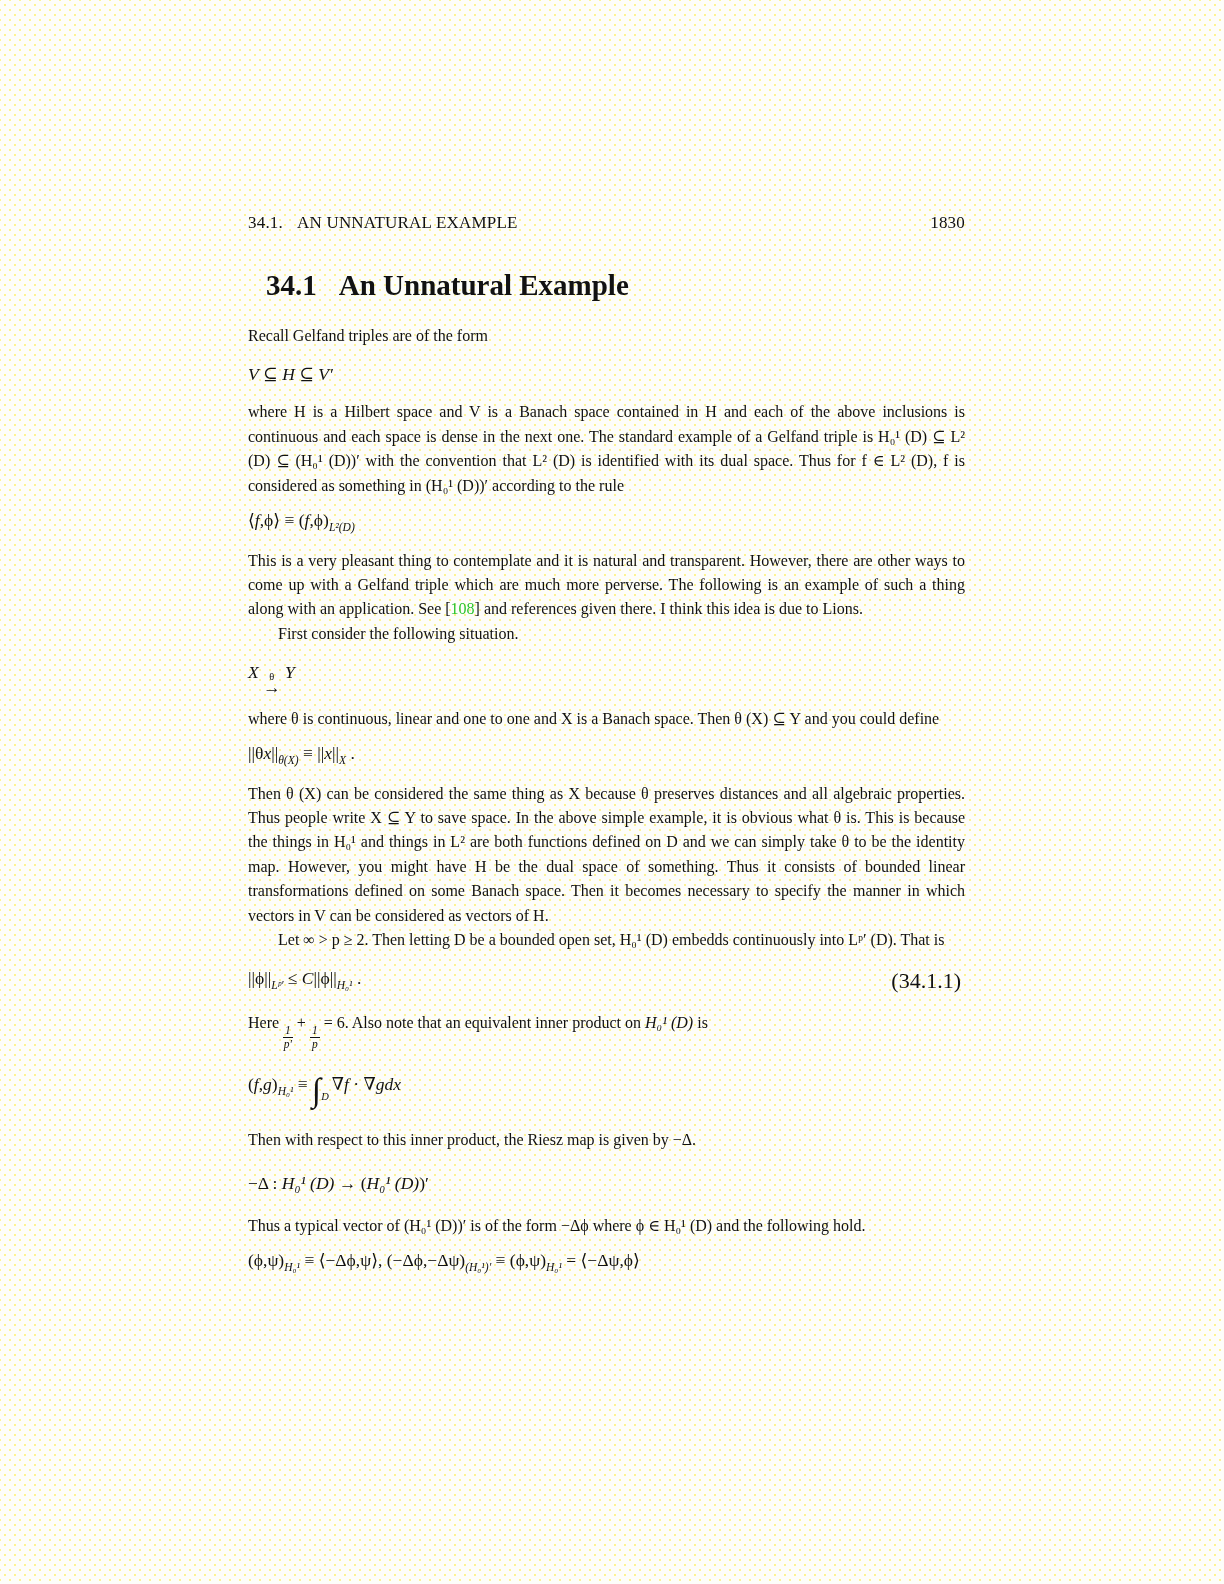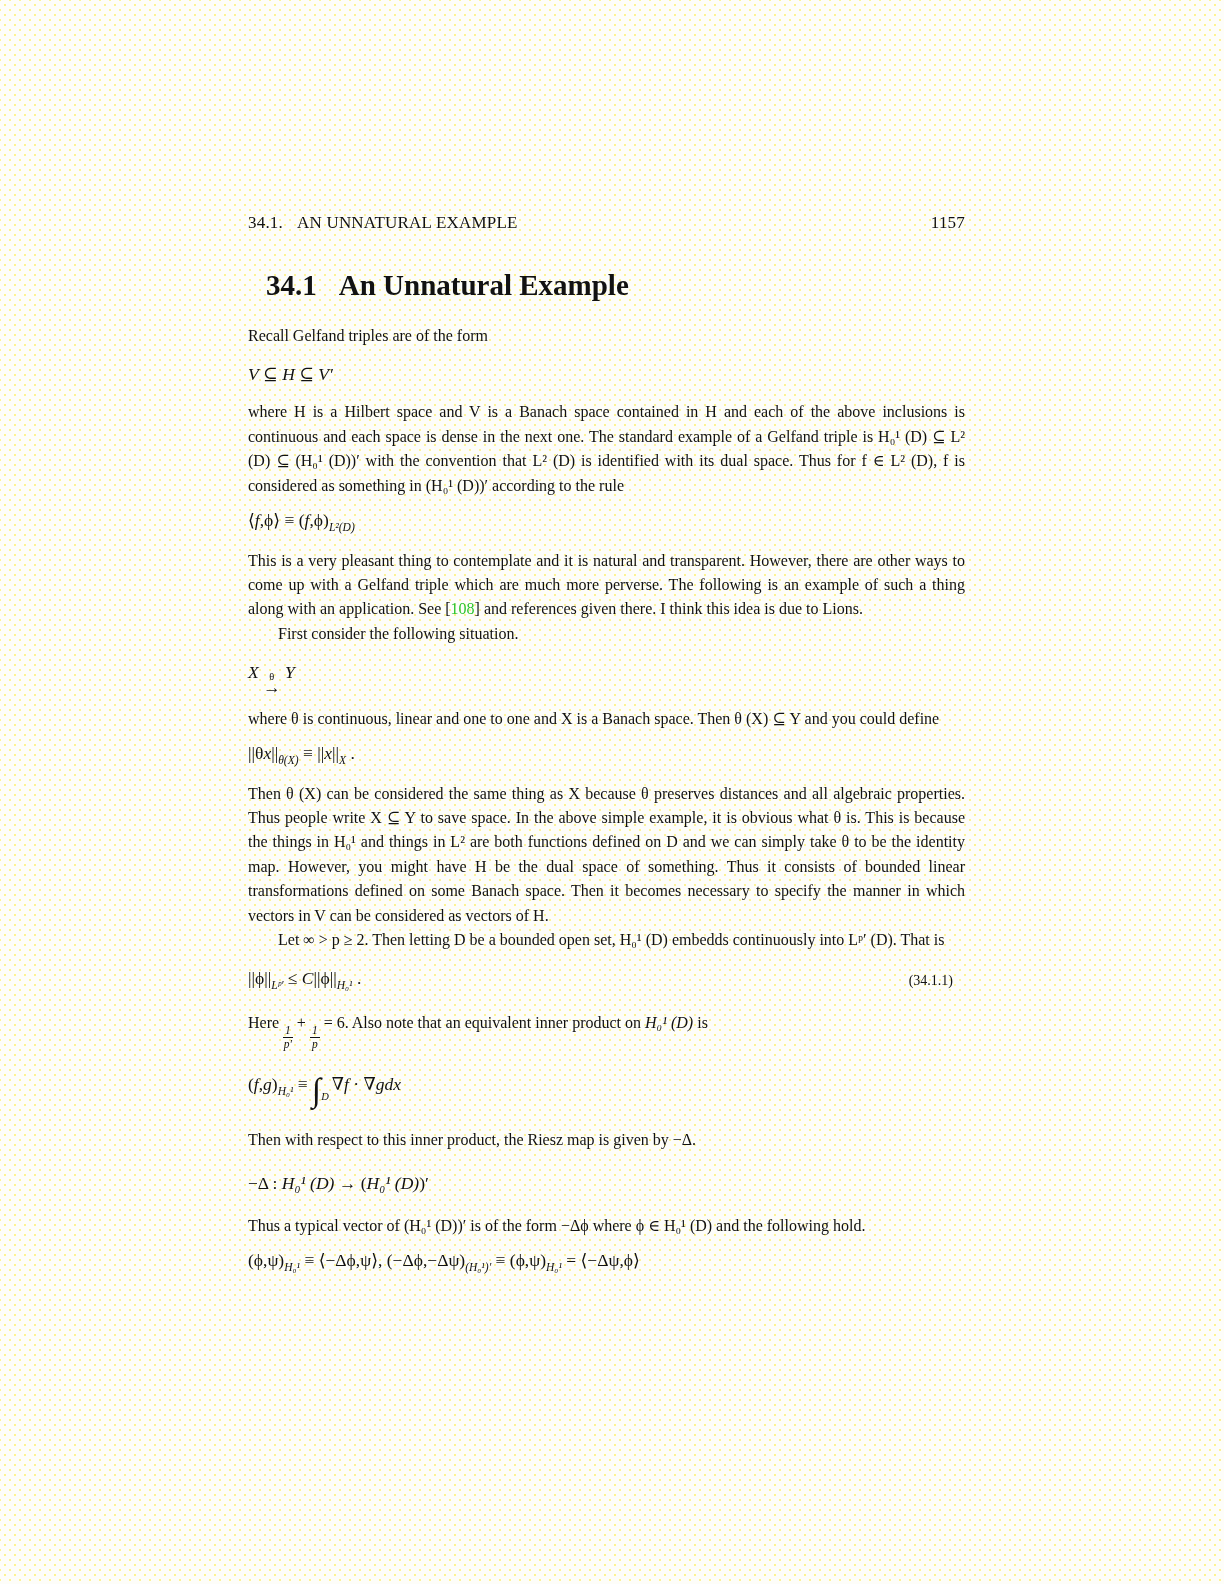--- a/index.html
+++ b/index.html
@@ -44,33 +44,33 @@
   .display.tight{margin:9px 0;}
   .math .r{font-style:normal;}
   .math .t{font-style:italic;}
   .math .sub{font-size:.66em;vertical-align:-.4em;font-style:italic;}
   .math .isub{font-size:.6em;vertical-align:-.9em;font-style:italic;margin-right:3px;}
   .math .big{font-size:1.9em;vertical-align:-.33em;font-style:normal;line-height:0;}
   .math .stack{display:inline-flex;flex-direction:column;align-items:center;vertical-align:-.12em;line-height:.72;}
   .math .stack .a{font-size:.6em;}
   .math .frac{display:inline-flex;flex-direction:column;align-items:center;vertical-align:-.55em;line-height:1.12;font-size:.72em;font-style:italic;}
   .math .frac .a{border-bottom:1px solid #121212;padding:0 2px;}
-  .eqnum{position:absolute;right:12px;top:3px;font-style:normal;font-size:14px;}
+  .eqnum{position:absolute;right:4px;top:3px;font-style:normal;font-size:22px;}
   a.cite{text-decoration:none;cursor:pointer;}
 </style>
 </head>
 <body>
 
 <div class="page">
 
   <div class="running-head">
     <div class="rh-left">
       <span>34.1.</span><span>AN UNNATURAL EXAMPLE</span>
     </div>
-    <div class="rh-right">1157</div>
+    <div class="rh-right">1830</div>
   </div>
 
   <div class="section-heading">
     <span class="sec-num">34.1</span><span>An Unnatural Example</span>
   </div>
 
   <p class="body-par">Recall Gelfand triples are of the form</p>
 
   <div class="display math"><span class="t">V</span><span class="r"> ⊆ </span><span class="t">H</span><span class="r"> ⊆ </span><span class="t">V′</span></div>
 

